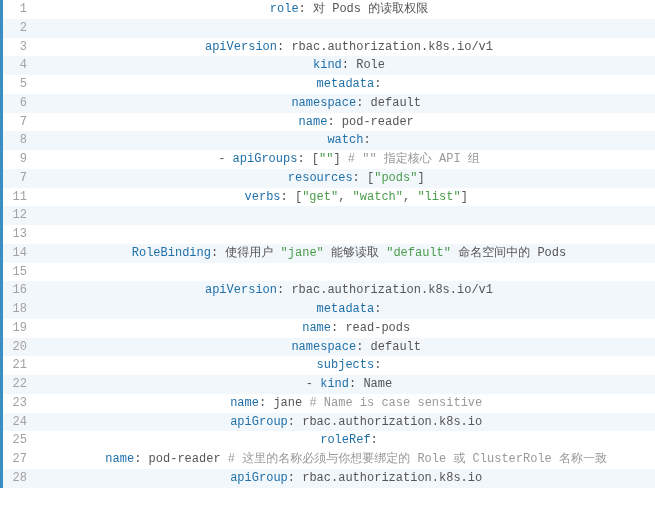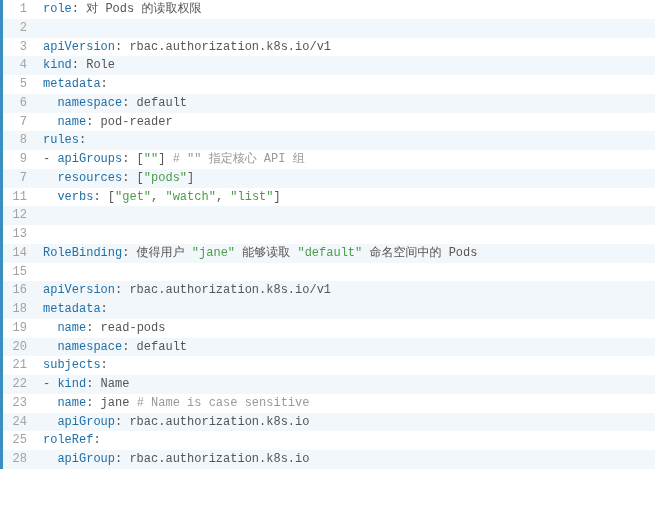--- a/index.html
+++ b/index.html
@@ -34,20 +34,21 @@
     background: transparent;
     user-select: none;
     box-sizing: border-box;
     font-size: 12px;
   }
   .code {
     flex: 1;
     white-space: pre;
     padding-left: 8px;
     color: #555;
+    text-align: center;
   }
   .key { color: #1f6fa8; }
   .str { color: #4a9c4a; }
   .com { color: #999999; }
   .plain { color: #555; }
 </style>
 </head>
 <body>
 
 <div class="editor" id="editor">
@@ -74,21 +75,21 @@
     <div class="line stripe">
       <div class="gutter">6</div>
       <div class="code"><span class="plain">  </span><span class="key">namespace</span><span class="plain">: default</span></div>
     </div>
     <div class="line">
       <div class="gutter">7</div>
       <div class="code"><span class="plain">  </span><span class="key">name</span><span class="plain">: pod-reader</span></div>
     </div>
     <div class="line stripe">
       <div class="gutter">8</div>
-      <div class="code"><span class="key">rules</span><span class="plain">:</span></div>
+      <div class="code"><span class="key">watch</span><span class="plain">:</span></div>
     </div>
     <div class="line">
       <div class="gutter">9</div>
       <div class="code"><span class="plain">- </span><span class="key">apiGroups</span><span class="plain">: [</span><span class="str">""</span><span class="plain">] </span><span class="com"># "" 指定核心 API 组</span></div>
     </div>
     <div class="line stripe">
       <div class="gutter">7</div>
       <div class="code"><span class="plain">  </span><span class="key">resources</span><span class="plain">: [</span><span class="str">"pods"</span><span class="plain">]</span></div>
     </div>
     <div class="line">
@@ -140,17 +141,21 @@
       <div class="code"><span class="plain">  </span><span class="key">name</span><span class="plain">: jane </span><span class="com"># Name is case sensitive</span></div>
     </div>
     <div class="line stripe">
       <div class="gutter">24</div>
       <div class="code"><span class="plain">  </span><span class="key">apiGroup</span><span class="plain">: rbac.authorization.k8s.io</span></div>
     </div>
     <div class="line">
       <div class="gutter">25</div>
       <div class="code"><span class="key">roleRef</span><span class="plain">:</span></div>
     </div>
+    <div class="line">
+      <div class="gutter">27</div>
+      <div class="code"><span class="plain">  </span><span class="key">name</span><span class="plain">: pod-reader </span><span class="com"># 这里的名称必须与你想要绑定的 Role 或 ClusterRole 名称一致</span></div>
+    </div>
     <div class="line stripe">
       <div class="gutter">28</div>
       <div class="code"><span class="plain">  </span><span class="key">apiGroup</span><span class="plain">: rbac.authorization.k8s.io</span></div>
     </div>
   </div>
 
 </body></html>

